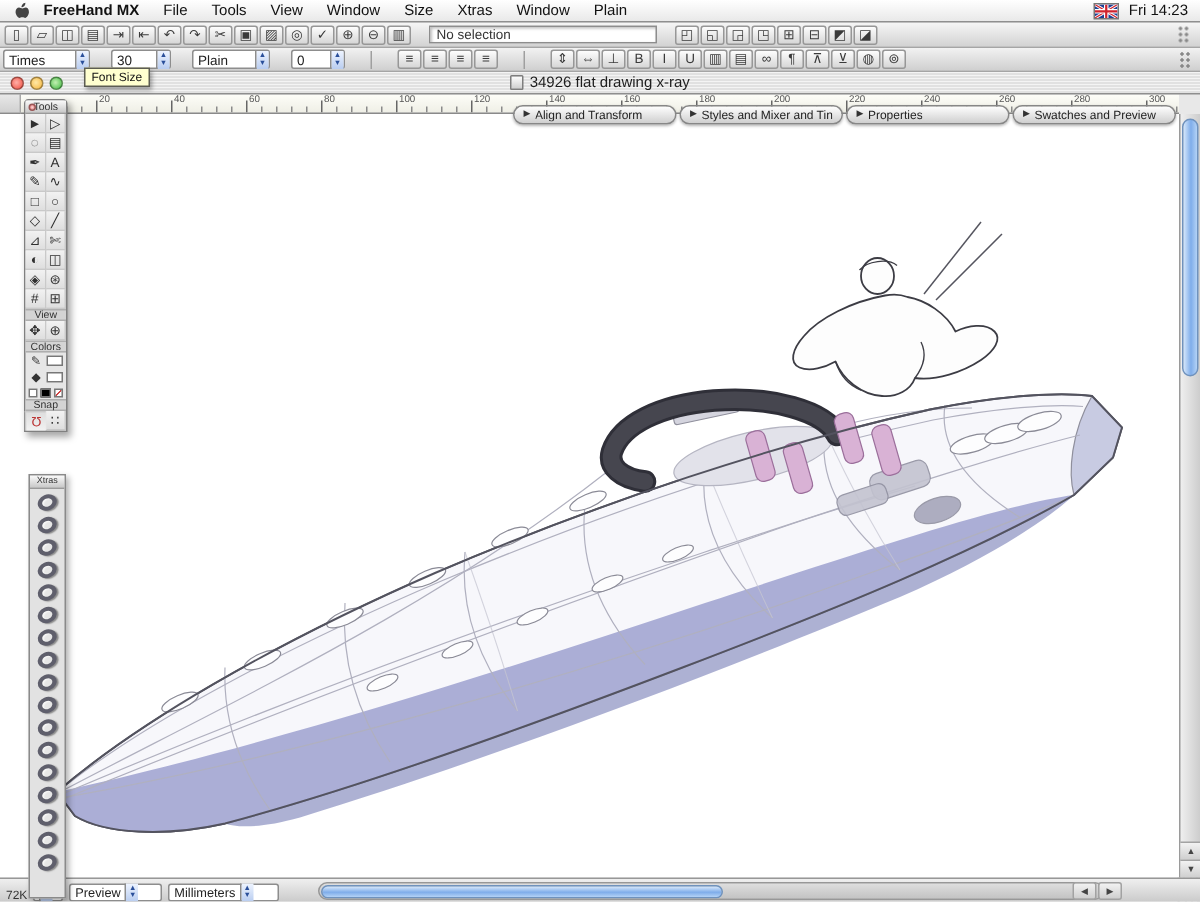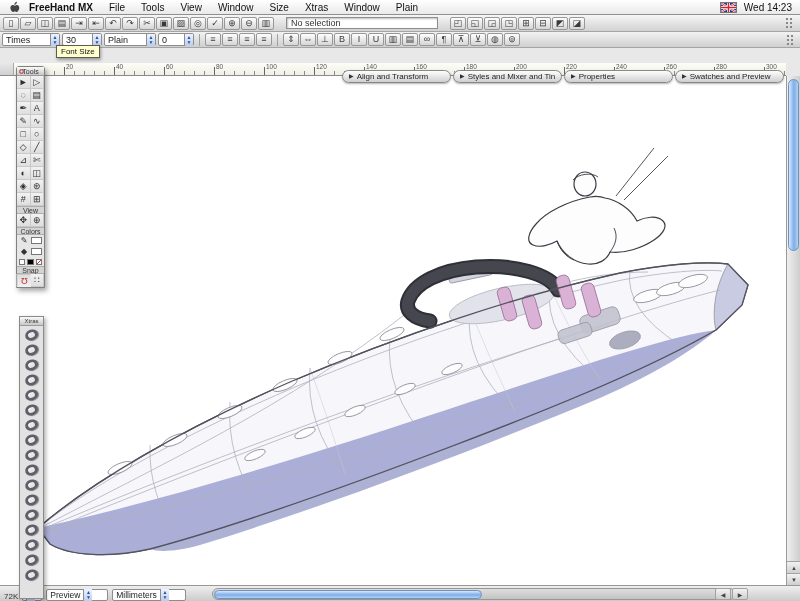--- a/index.html
+++ b/index.html
@@ -18,21 +18,21 @@
   .menu-right { margin-left:auto; display:flex; align-items:center; gap:7px; }
   .flag { width:17px; height:11px; display:inline-flex; border:1px solid #777; }
   .clock { font-size:10px; }
 
   
   .toolbar1 { position:absolute; top:15px; left:0; right:0; height:17px;
     background:linear-gradient(#f6f6f6,#d2d2d2); border-bottom:1px solid #a5a5a5;
     display:flex; align-items:center; padding:0 3px; gap:2px; z-index:59; }
   .toolbar2 { position:absolute; top:32px; left:0; right:0; height:16px;
     background:linear-gradient(#f2f2f2,#cfcfcf); border-bottom:1px solid #a5a5a5;
-    display:flex; align-items:center; padding:0 2px; gap:2px; z-index:58; }
+    display:flex; align-items:center; padding:0 2px; gap:14px; z-index:58; }
   .tb-group { display:flex; align-items:center; gap:1px; }
   .tb-btn { width:16px; height:13px; border:1px solid #979797; border-radius:2px;
     background:linear-gradient(#fdfdfd,#d6d6d6); font-size:9px; line-height:11px;
     text-align:center; color:#3a3a3a; overflow:hidden; }
   .tb-sep { width:1px; height:12px; background:#9f9f9f; margin:0 3px; }
   .status-field { width:152px; height:12px; background:#ffffff; border:1px solid #8d8d8d;
     box-shadow:inset 1px 1px 2px rgba(0,0,0,.25); font-size:9px; color:#333;
     line-height:11px; padding:0 4px; margin:0 10px; overflow:hidden; }
   .grip { margin-left:auto; width:8px; height:12px; margin-right:4px;
     background:radial-gradient(circle at 2px 2px,#888 1px,transparent 1.2px) 0 0/4px 4px; }
@@ -178,21 +178,21 @@
     <div class="menu-right">
       <span class="flag">
         <svg viewBox="0 0 30 18" width="15" height="9">
           <rect width="30" height="18" fill="#1f3f94"></rect>
           <path d="M0,0 30,18 M30,0 0,18" stroke="#fff" stroke-width="4"></path>
           <path d="M0,0 30,18 M30,0 0,18" stroke="#d0232e" stroke-width="1.6"></path>
           <path d="M15,0 V18 M0,9 H30" stroke="#fff" stroke-width="6"></path>
           <path d="M15,0 V18 M0,9 H30" stroke="#d0232e" stroke-width="3"></path>
         </svg>
       </span>
-      <span class="clock">Wed 14:23</span>
+      <span class="clock">Fri 14:23</span>
     </div>
   </div>
 
   <div class="toolbar1">
     <div class="tb-group">
       <span class="tb-btn">▯</span>
         <span class="tb-btn">▱</span>
         <span class="tb-btn">◫</span>
         <span class="tb-btn">▤</span>
         <span class="tb-btn">⇥</span>
@@ -273,20 +273,31 @@
         <span class="tb-btn">⊼</span>
         <span class="tb-btn">⊻</span>
         <span class="tb-btn">◍</span>
         <span class="tb-btn">⊚</span>
     </div>
     <span class="grip"></span>
   </div>
 
   <div class="tooltip">Font Size</div>
 
+  <div class="titlebar">
+    <div class="lights">
+      <span class="light red"></span>
+      <span class="light yellow"></span>
+      <span class="light green"></span>
+    </div>
+    <div class="title-center">
+      <span class="proxy"></span>
+      <span>34926 flat drawing x-ray</span>
+    </div>
+  </div>
 
   <div class="ruler-corner"></div>
   <div class="ruler">
       <div class="tick" style="left: 10px;"></div>
       <div class="tick" style="left: 20px;"></div>
       <div class="tick" style="left: 30px;"></div>
       <div class="tick" style="left: 40px;"></div>
       <div class="tick major" style="left: 50px;"></div>
       <div class="tick" style="left: 60px;"></div>
       <div class="tick" style="left: 70px;"></div>

